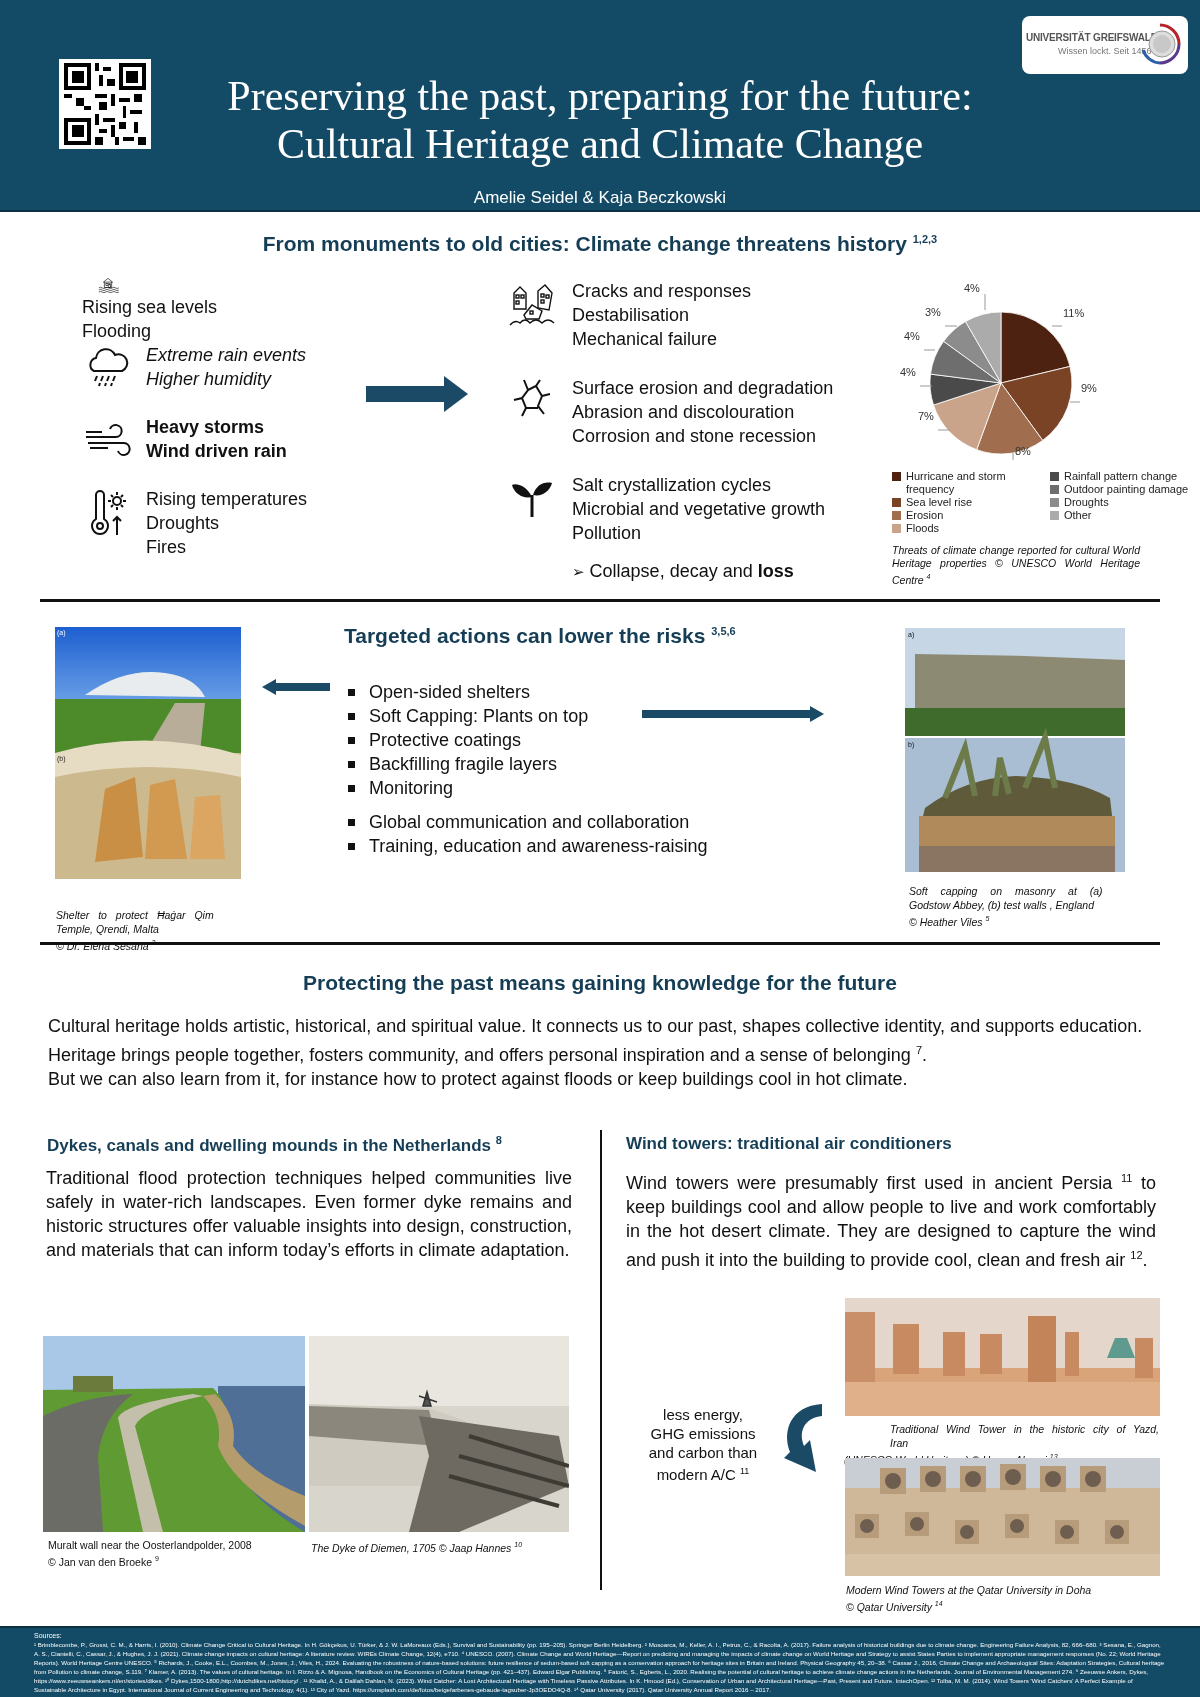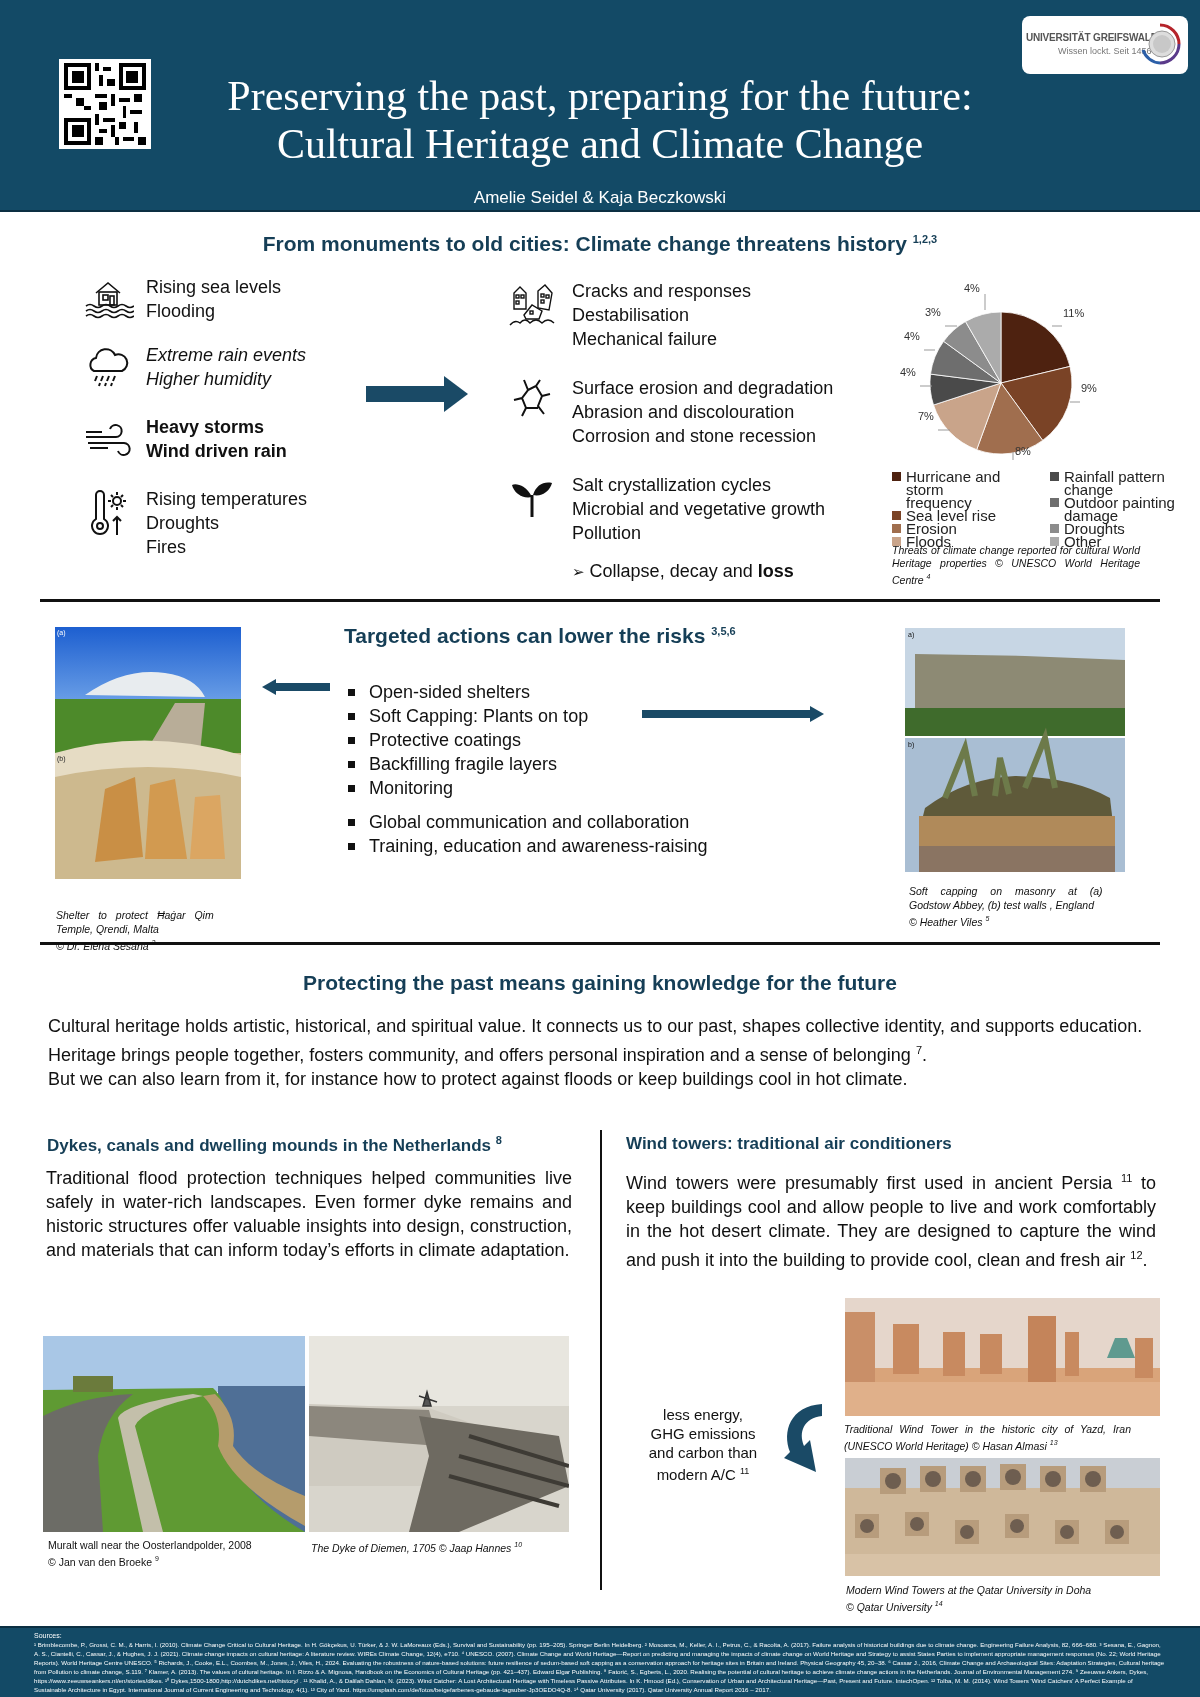--- a/index.html
+++ b/index.html
@@ -17,21 +17,21 @@
   .h2 { color: #153e56; font-weight: bold; text-align: center; }
   .h2 sup { font-size: 11px; }
   .sec1-title { left: 0; top: 232px; width: 1200px; font-size: 21px; }
   .threat-row { display: flex; align-items: flex-start; }
   .threat-row .ico { width: 52px; height: 48px; margin-right: 12px; }
   .threat-row .lines { font-size: 18px; line-height: 24px; color: #111; }
   .arrow-main { left: 366px; top: 376px; }
   .collapse { left: 572px; top: 561px; font-size: 18px; }
   .collapse b { font-weight: bold; }
   .pie-lbl { font-size: 11px; fill: #333; }
-  .legend { left: 892px; top: 470px; width: 260px; font-size: 15px; color: #222; display: grid; grid-template-columns: 115px 140px; column-gap: 4px; row-gap: 1px; gap: 43px; }
+  .legend { left: 892px; top: 470px; width: 260px; font-size: 11px; color: #222; display: grid; grid-template-columns: 115px 140px; column-gap: 4px; row-gap: 1px; gap: 43px; }
   .legend .li { display: flex; align-items: flex-start; line-height: 13px; }
   .legend .sw { width: 9px; height: 9px; margin-right: 5px; margin-top: 2px; flex-shrink: 0; }
   .pie-caption { left: 892px; top: 544px; width: 248px; font-size: 10.5px; font-style: italic; line-height: 13px; text-align: justify; }
   .rule { left: 40px; width: 1120px; height: 3px; background: #111; }
   .sec2-title { left: 330px; top: 624px; width: 460px; font-size: 21px; text-align: left; }
   .photo { overflow: hidden; }
   .caption { font-size: 10.5px; font-style: italic; line-height: 14px; color: #111; }
   .bullets { left: 348px; top: 680px; font-size: 18px; line-height: 24px; list-style: none; }
   .bullets li { display: flex; align-items: center; }
   .bullets li::before { content: ""; width: 7px; height: 7px; background: #111; margin-right: 14px; display: inline-block; }
@@ -104,21 +104,21 @@
     <circle cx="24" cy="22" r="13" fill="#ddd" stroke="#999" stroke-width="1"></circle>
     <circle cx="24" cy="22" r="9" fill="#c8c8c8"></circle>
   </svg>
 </div>
 
 <div class="abs h2 sec1-title">
   <span>From monuments to old cities: Climate change threatens history</span> <sup>1,2,3</sup>
 </div>
 
 <div class="abs" style="left:82px; top:275px;">
-  <div class="threat-row" style="height:68px;">
+  <div class="threat-row" style="height:68px;flex-direction:column;">
     <svg class="ico" viewBox="0 0 52 48" fill="none" stroke="#111" stroke-width="1.6">
       <path d="M14 18 L26 8 L38 18"></path>
         <rect x="17" y="17" width="18" height="13"></rect>
         <rect x="21" y="20" width="5" height="5"></rect>
         <rect x="28" y="21" width="4" height="9"></rect>
       <path d="M4 31 q4 -3 8 0 t8 0 t8 0 t8 0 t8 0 t8 0"></path>
         <path d="M4 36 q4 -3 8 0 t8 0 t8 0 t8 0 t8 0 t8 0"></path>
         <path d="M4 41 q4 -3 8 0 t8 0 t8 0 t8 0 t8 0 t8 0"></path>
     </svg>
     <div class="lines">
@@ -435,21 +435,21 @@
     <rect x="98" y="34" width="22" height="44" fill="#c88a60"></rect>
     <rect x="135" y="36" width="22" height="40" fill="#c88a60"></rect>
     <rect x="183" y="18" width="28" height="68" fill="#c4845a"></rect>
     <rect x="220" y="34" width="14" height="44" fill="#c88a60"></rect>
     <path d="M262 60 L270 40 L282 40 L290 60 Z" fill="#5f9a8f"></path>
     <rect x="290" y="40" width="18" height="40" fill="#c88a60"></rect>
     <rect x="0" y="84" width="315" height="34" fill="#e0b08a"></rect>
   </svg>
 </div>
 <div class="abs caption" style="left:844px; top:1422px; width:315px; text-align:justify;">
-  <div style="word-spacing:4px;">Traditional Wind Tower in the historic city of Yazd, Iran</div>
+  <div style="word-spacing:4px;margin-left:46px;">Traditional Wind Tower in the historic city of Yazd, Iran</div>
   <div><span>(UNESCO World Heritage) © Hasan Almasi</span> <sup style="font-size:7px;">13</sup></div>
 </div>
 <div class="abs photo" style="left:845px; top:1458px; width:315px; height:118px;">
   <svg width="315" height="118" viewBox="0 0 315 118">
     <rect x="0" y="0" width="315" height="118" fill="#c9ced4"></rect>
     <rect x="0" y="30" width="315" height="88" fill="#cfb89a"></rect>
     <g fill="#b79c7c">
       <rect x="35" y="10" width="26" height="26"></rect>
         <rect x="75" y="8" width="26" height="26"></rect>
         <rect x="115" y="8" width="26" height="26"></rect>

